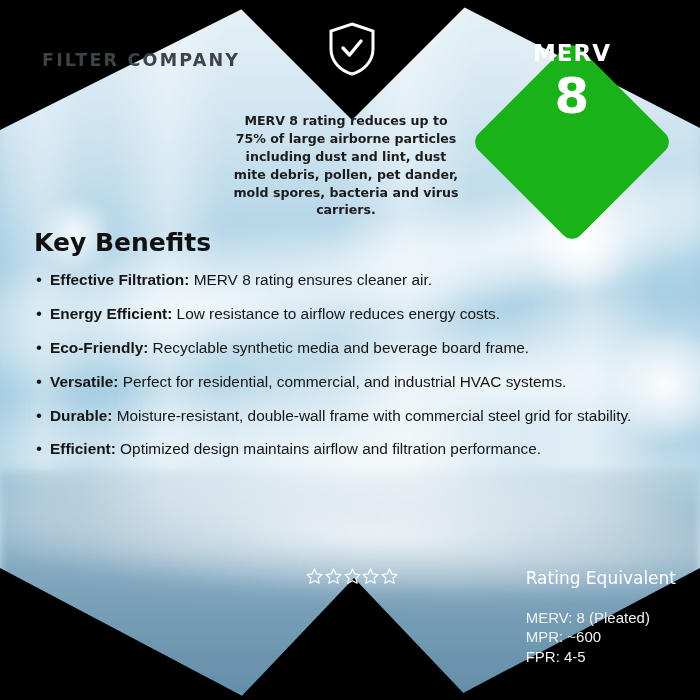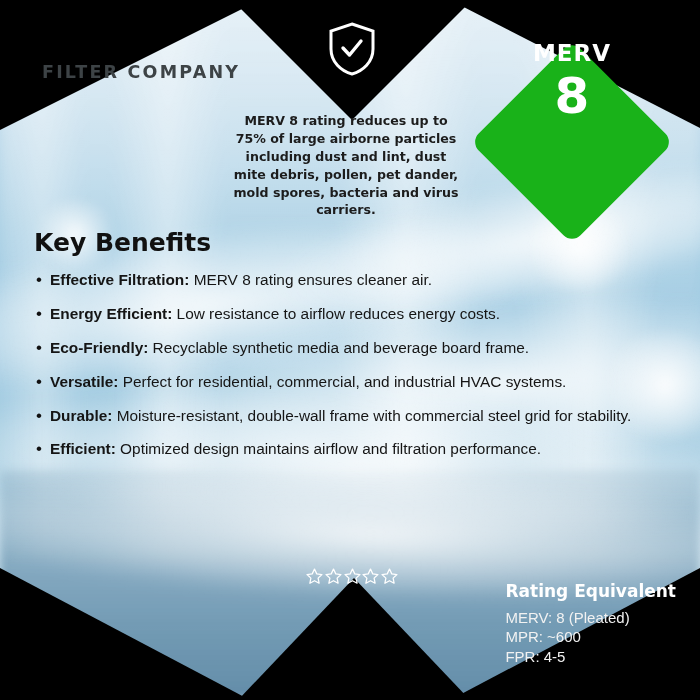--- a/index.html
+++ b/index.html
@@ -105,21 +105,21 @@
     color: #111;
     line-height: 0.95;
     text-shadow: 1px 1px 0 rgba(255,255,255,0.35);
   }
   .logo-sub {
     font-family: "DejaVu Sans", sans-serif;
     font-weight: 700;
     font-size: 17.5px;
     letter-spacing: 2.2px;
     color: #3d4346;
-    margin-top: 20px;
+    margin-top: 8px;
   }
 
   
   .shield {
     position: absolute;
     left: 328px; top: 22px;
     width: 48px; height: 54px;
     z-index: 6;
   }
 
@@ -226,23 +226,23 @@
   
   .rating {
     position: absolute;
     right: 24px; bottom: 34px;
     text-align: left;
     z-index: 9;
     color: #fff;
   }
   .rating-title {
     font-family: "DejaVu Sans", sans-serif;
-    font-weight: 700;
+    font-weight: 400;
     font-size: 17px;
-    margin-bottom: 7px;
+    margin-bottom: 20px;
     text-align: center;
   }
   .rating-line {
     font-family: Liberation Sans, sans-serif;
     font-size: 15px;
     line-height: 1.3;
     color: #f2f2f2;
   }
 </style>
 </head>

